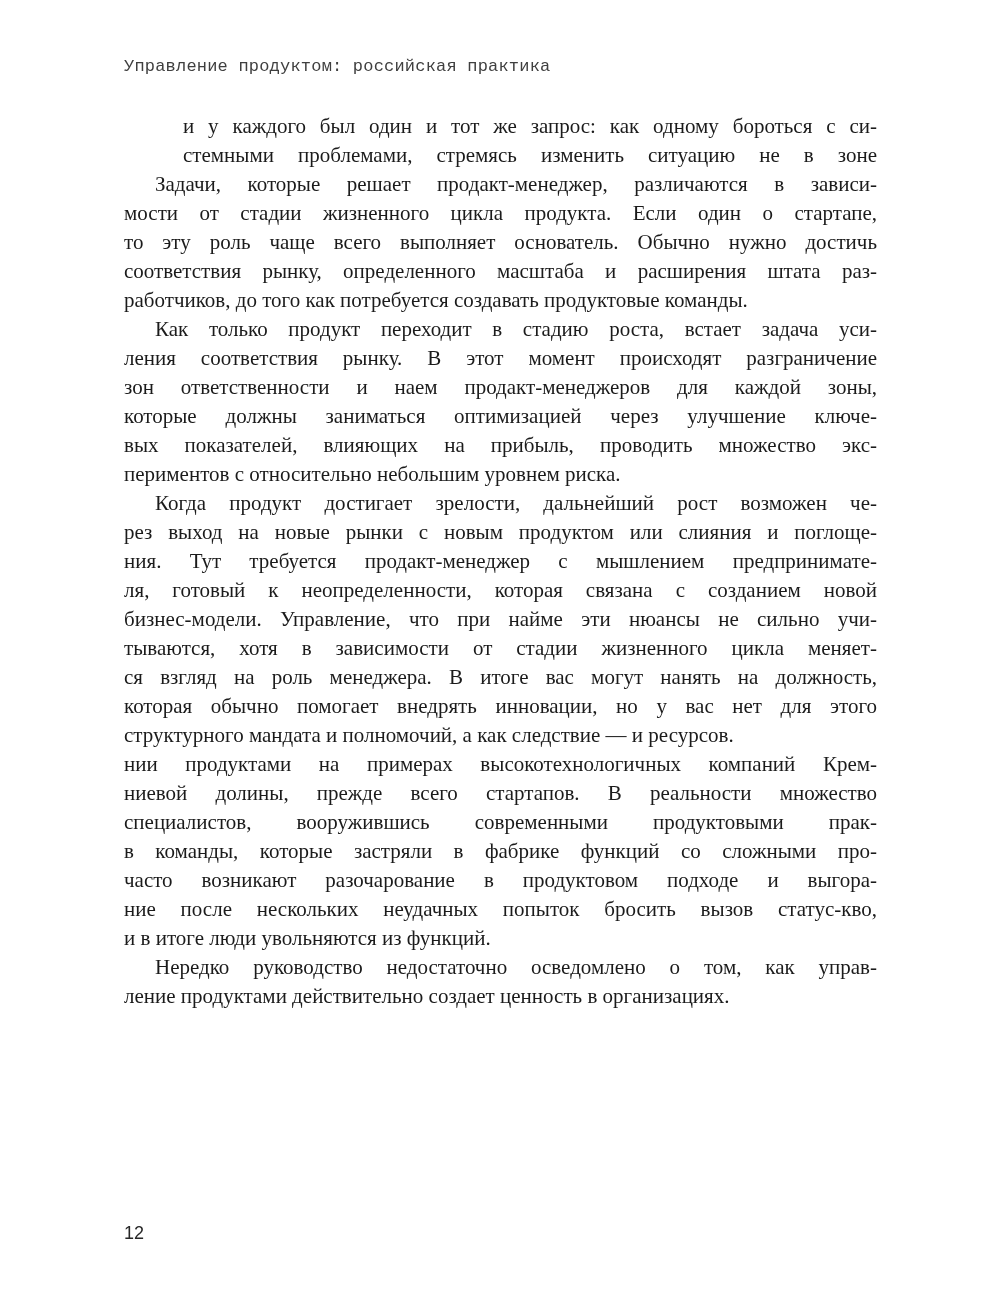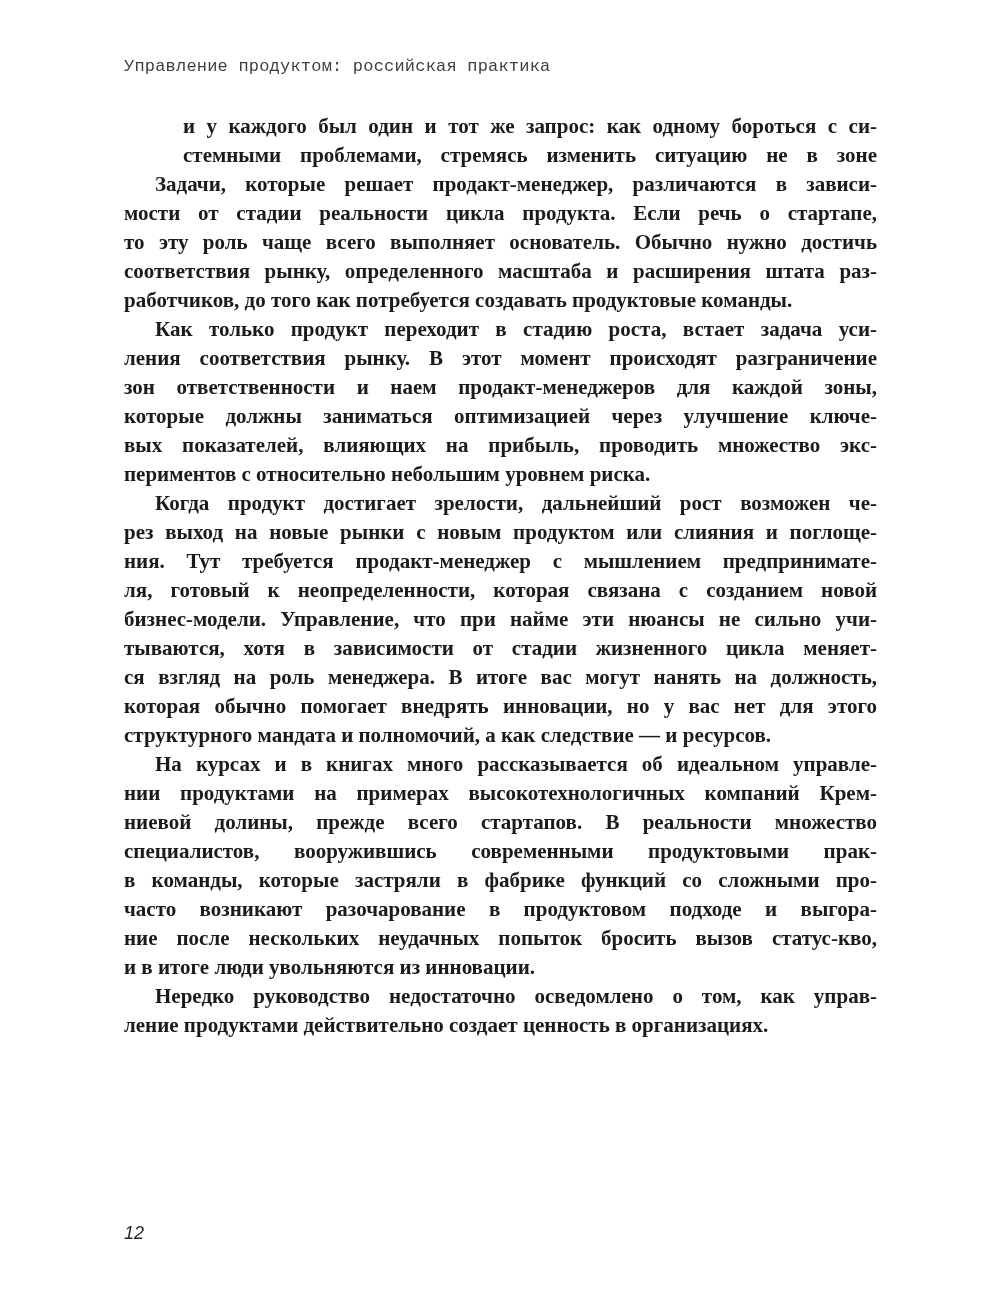--- a/index.html
+++ b/index.html
@@ -28,46 +28,44 @@
     position:absolute;left:124px;top:112px;width:753px;
     font-size:21px;color:var(--body-text);
   }
   .paragraph{margin:0;}
   .line{
     height:29px;line-height:29px;
     text-align:justify;
     text-align-last:justify;
     text-justify:inter-word;
     overflow:hidden;
-    font-weight:bold;
   }
   .line.last{text-align-last:left;}
   .line.first{text-indent:31px;}
   .paragraph.quote .line{padding-left:59px;}
   .page-number{
     position:absolute;left:124px;top:1220px;
     font-family:"Liberation Sans","DejaVu Sans",sans-serif;
     font-size:18px;line-height:26px;
     color:var(--folio-text);
-    font-style:italic;
   }
 </style>
 </head>
 <body>
 
 <header class="running-head">Управление продуктом: российская практика</header>
 
 <main class="text-block">
     <div class="paragraph quote">
       <div class="line">и у каждого был один и тот же запрос: как одному бороться с си-</div>
       <div class="line">стемными проблемами, стремясь изменить ситуацию не в зоне</div>
     </div>
     <div class="paragraph">
       <div class="line first">Задачи, которые решает продакт-менеджер, различаются в зависи-</div>
-      <div class="line">мости от стадии реальности цикла продукта. Если речь о стартапе,</div>
+      <div class="line">мости от стадии жизненного цикла продукта. Если один о стартапе,</div>
       <div class="line">то эту роль чаще всего выполняет основатель. Обычно нужно достичь</div>
       <div class="line">соответствия рынку, определенного масштаба и расширения штата раз-</div>
       <div class="line last">работчиков, до того как потребуется создавать продуктовые команды.</div>
     </div>
     <div class="paragraph">
       <div class="line first">Как только продукт переходит в стадию роста, встает задача уси-</div>
       <div class="line">ления соответствия рынку. В этот момент происходят разграничение</div>
       <div class="line">зон ответственности и наем продакт-менеджеров для каждой зоны,</div>
       <div class="line">которые должны заниматься оптимизацией через улучшение ключе-</div>
       <div class="line">вых показателей, влияющих на прибыль, проводить множество экс-</div>
@@ -78,28 +76,27 @@
       <div class="line">рез выход на новые рынки с новым продуктом или слияния и поглоще-</div>
       <div class="line">ния. Тут требуется продакт-менеджер с мышлением предпринимате-</div>
       <div class="line">ля, готовый к неопределенности, которая связана с созданием новой</div>
       <div class="line">бизнес-модели. Управление, что при найме эти нюансы не сильно учи-</div>
       <div class="line">тываются, хотя в зависимости от стадии жизненного цикла меняет-</div>
       <div class="line">ся взгляд на роль менеджера. В итоге вас могут нанять на должность,</div>
       <div class="line">которая обычно помогает внедрять инновации, но у вас нет для этого</div>
       <div class="line last">структурного мандата и полномочий, а как следствие — и ресурсов.</div>
     </div>
     <div class="paragraph">
-      <div class="line first">На курсах и в книгах много рассказывается об идеальном управле-</div>
       <div class="line">нии продуктами на примерах высокотехнологичных компаний Крем-</div>
       <div class="line">ниевой долины, прежде всего стартапов. В реальности множество</div>
       <div class="line">специалистов, вооружившись современными продуктовыми прак-</div>
       <div class="line">в команды, которые застряли в фабрике функций со сложными про-</div>
       <div class="line">часто возникают разочарование в продуктовом подходе и выгора-</div>
       <div class="line">ние после нескольких неудачных попыток бросить вызов статус-кво,</div>
-      <div class="line last">и в итоге люди увольняются из инновации.</div>
+      <div class="line last">и в итоге люди увольняются из функций.</div>
     </div>
     <div class="paragraph">
       <div class="line first">Нередко руководство недостаточно осведомлено о том, как управ-</div>
       <div class="line last">ление продуктами действительно создает ценность в организациях.</div>
     </div>
   </main>
 
 <footer class="page-number">12</footer>
 
 </body></html>

